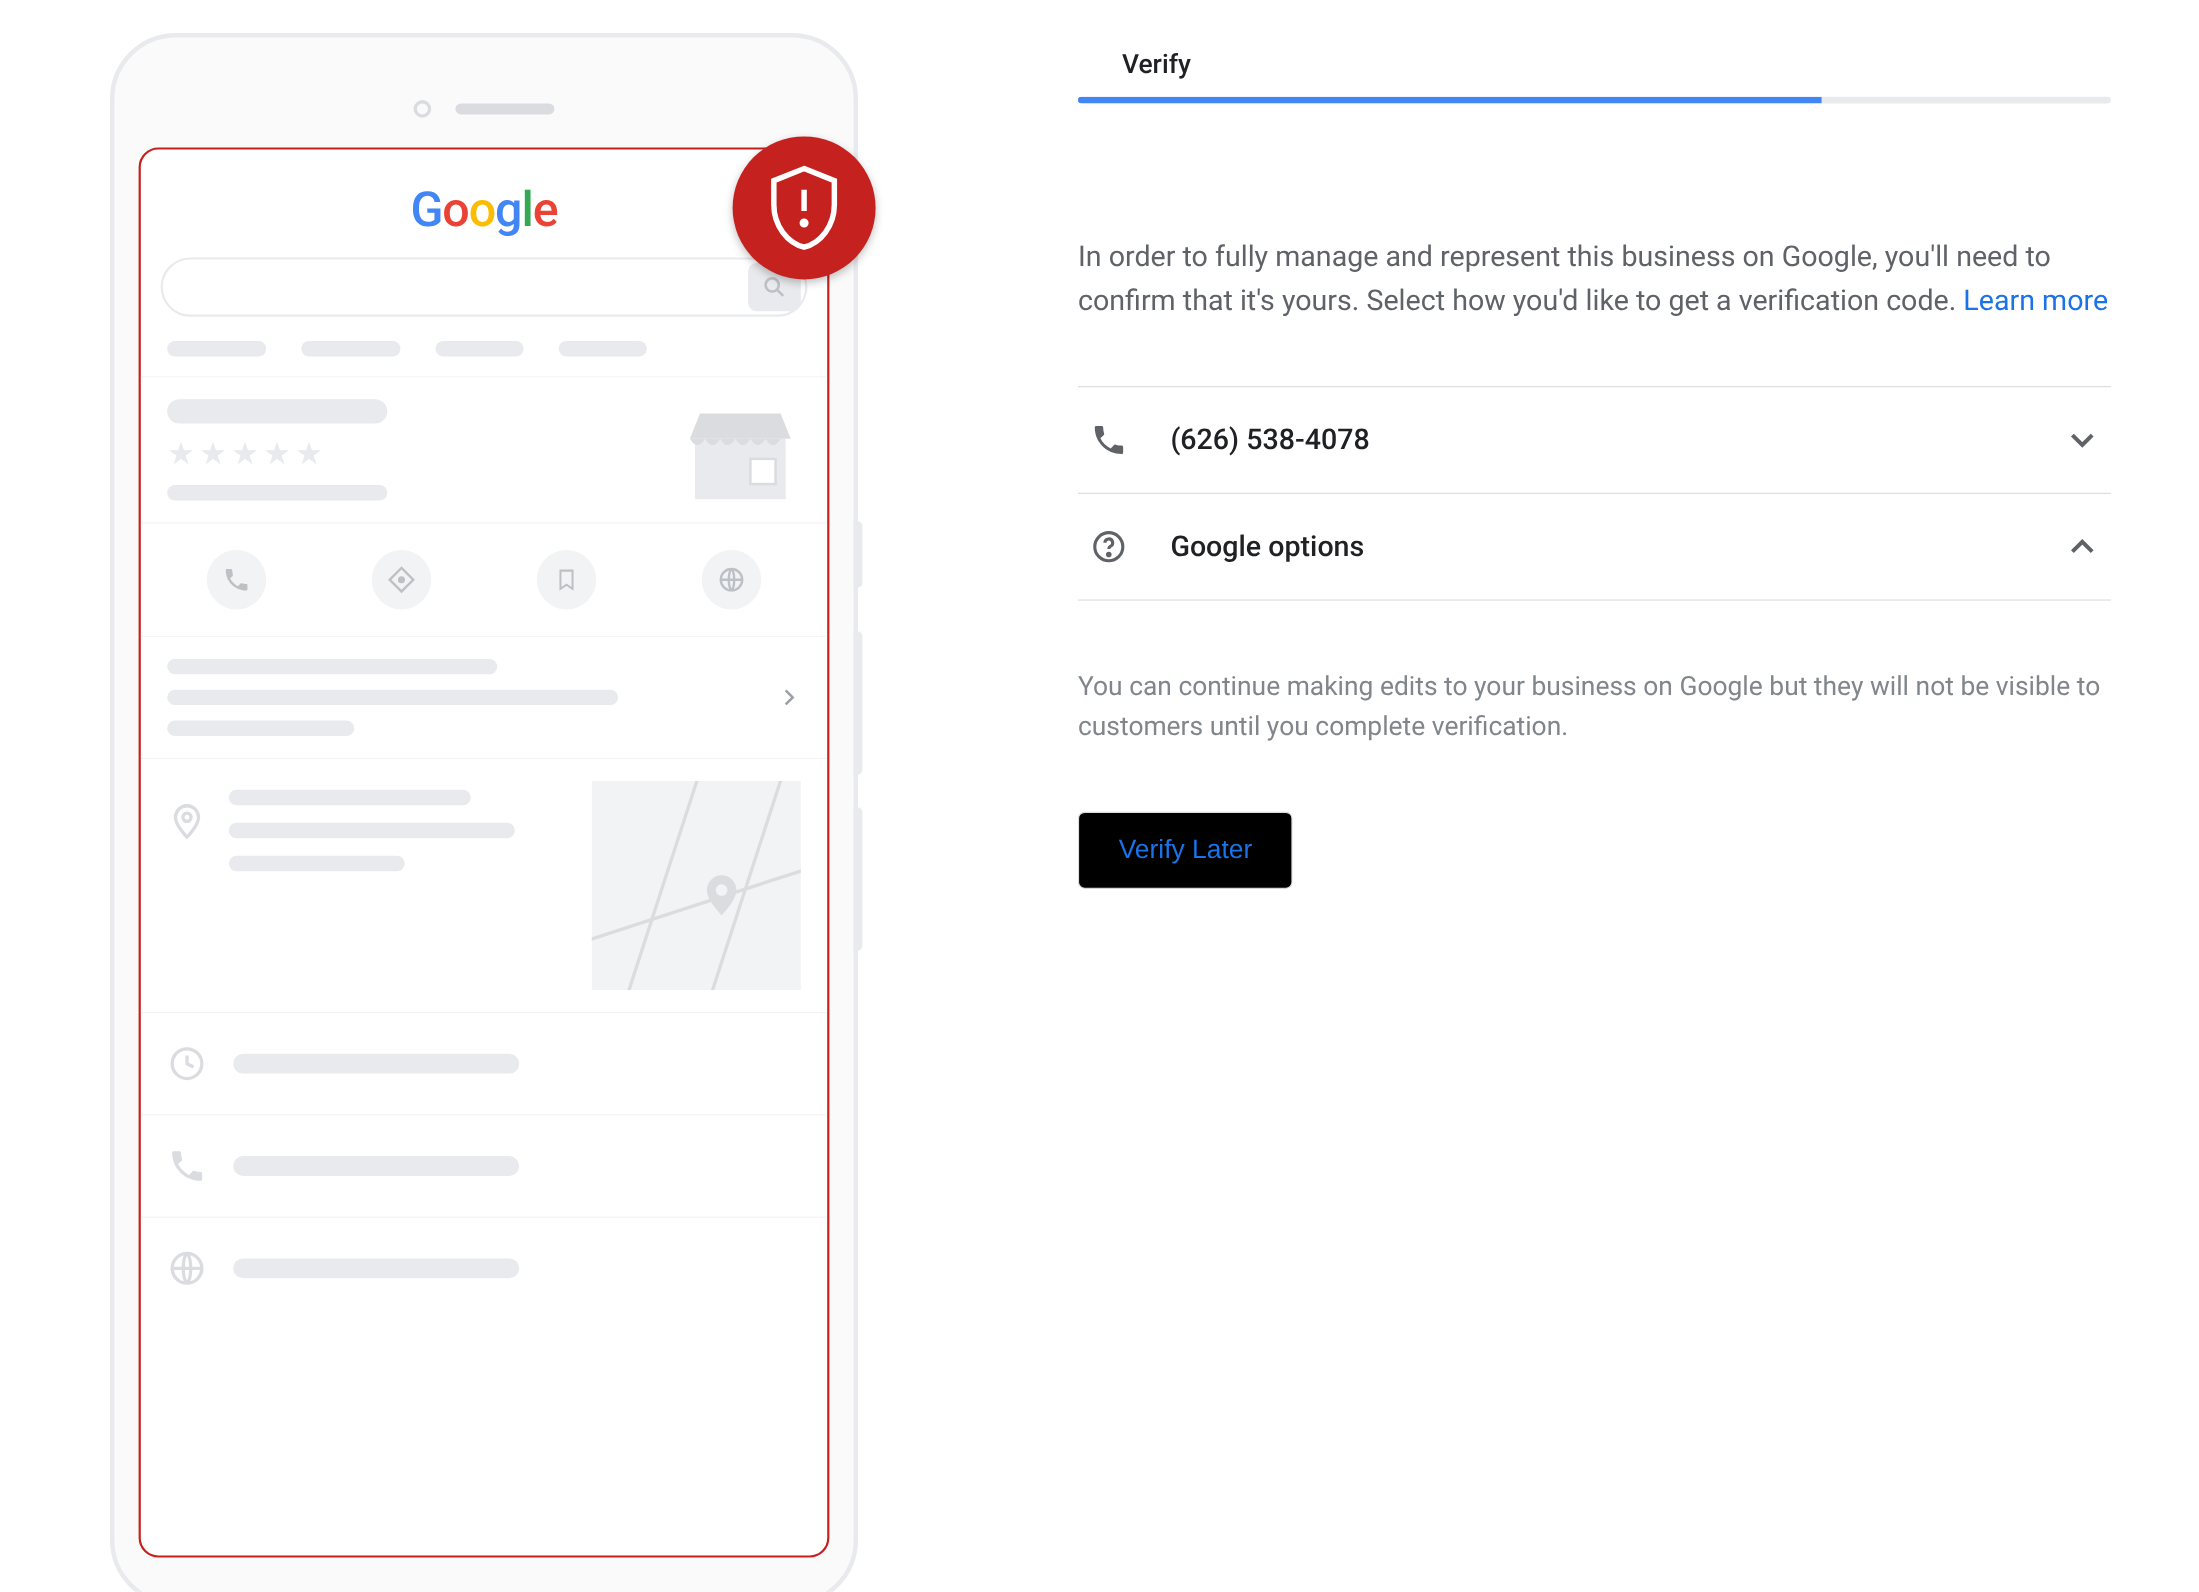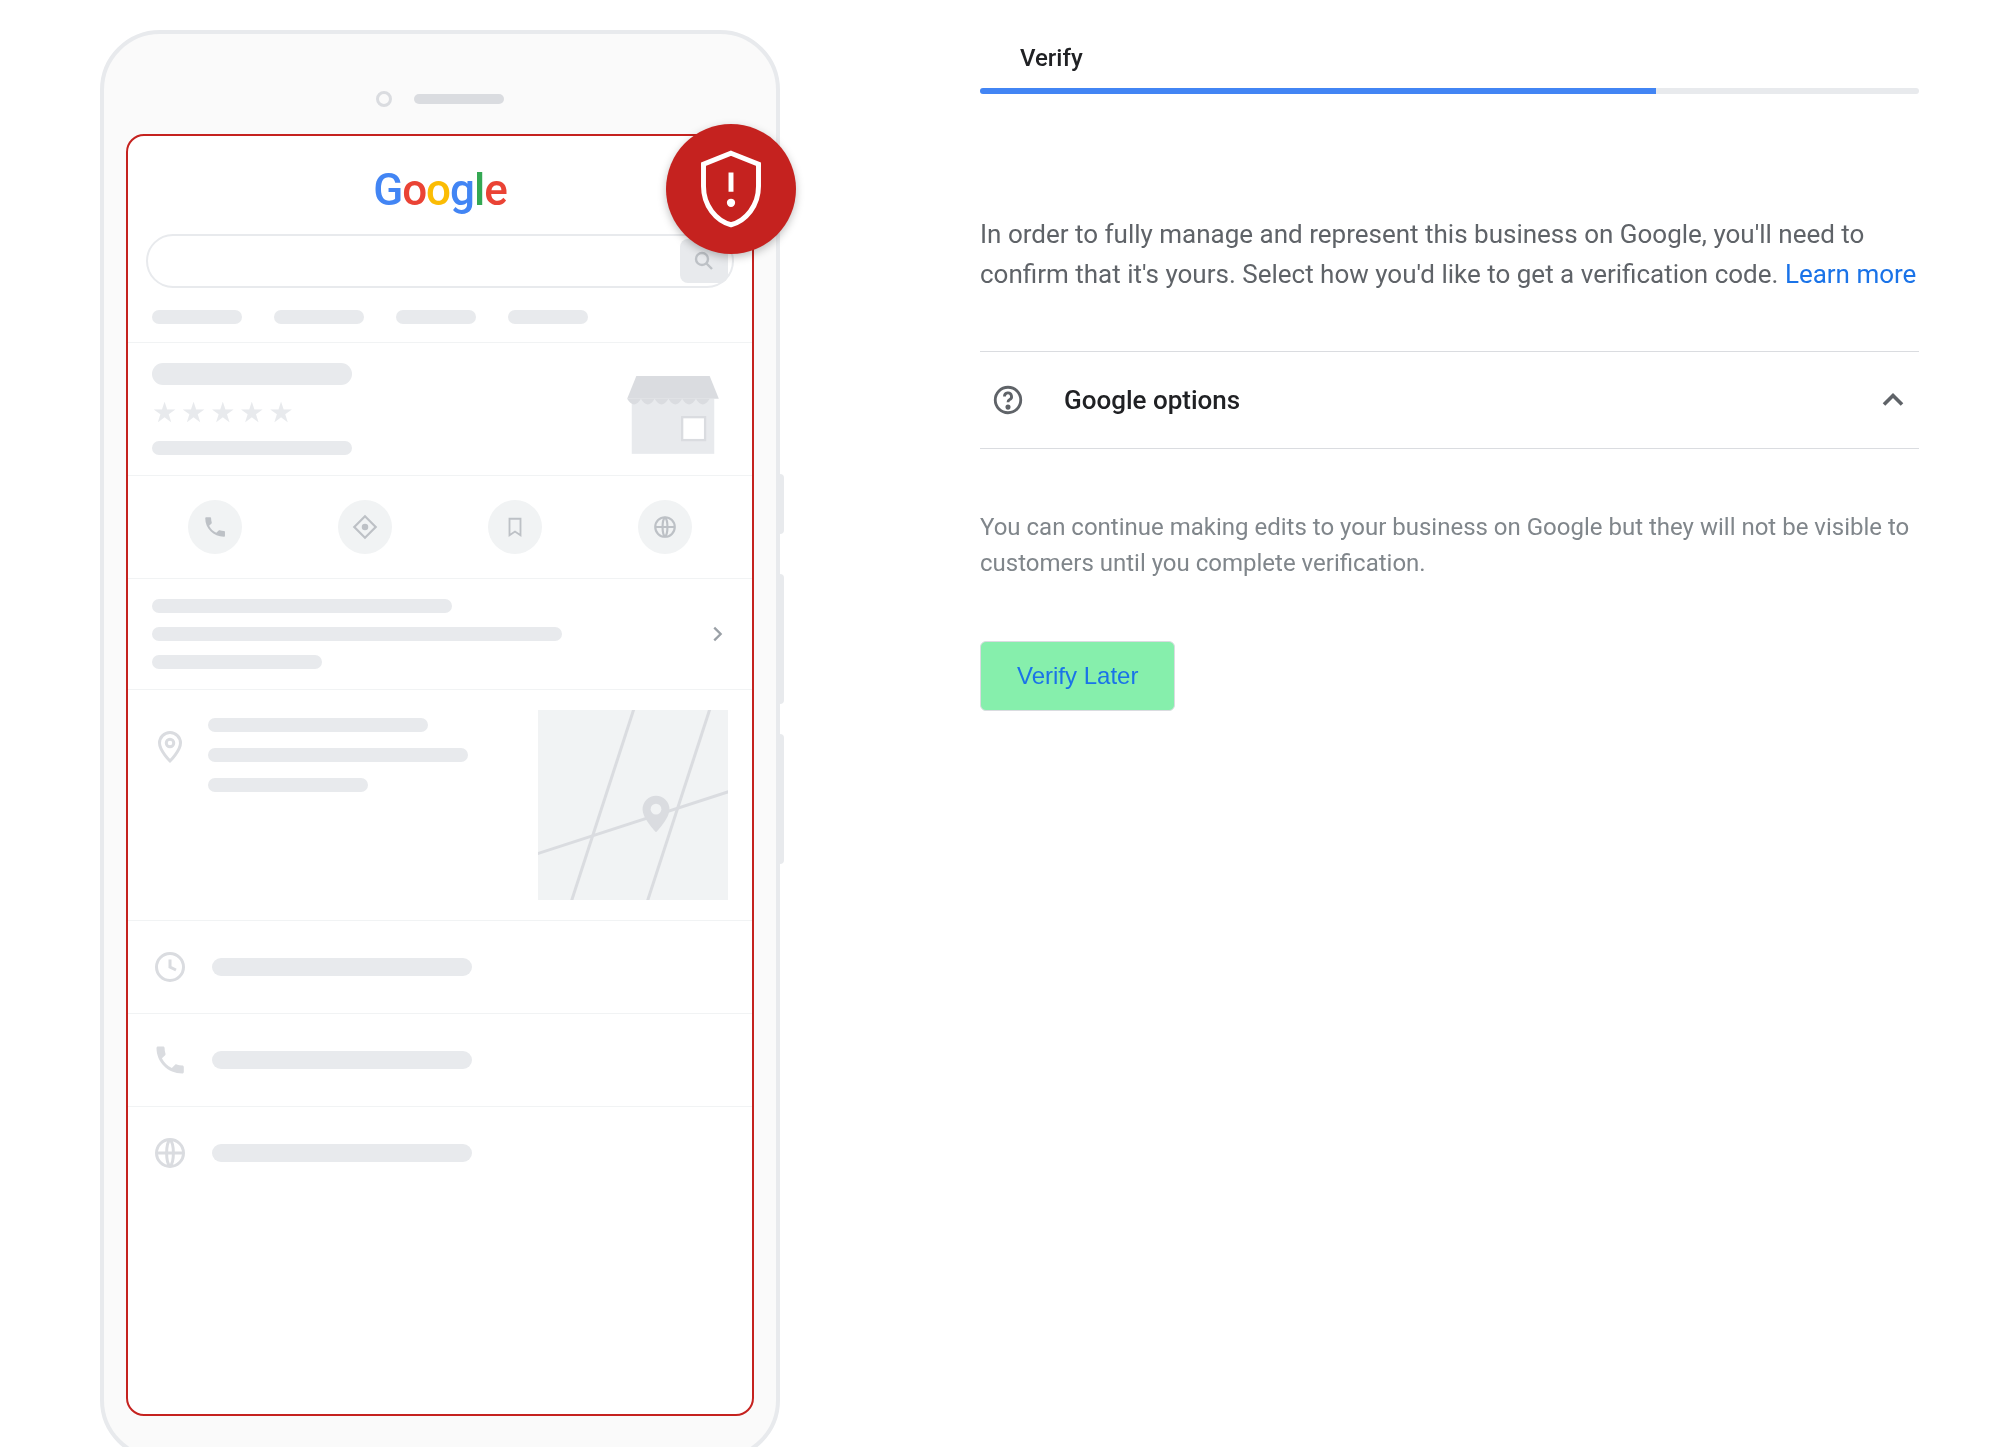--- a/index.html
+++ b/index.html
@@ -103,21 +103,21 @@
     color: #80868b;
     margin-top: 60px;
     margin-bottom: 60px;
   }
 
   .verify-later-btn {
     display: inline-block;
     padding: 20px 36px;
     border: 1px solid #dadce0;
     border-radius: 6px;
-    background: #86efac;
+    background: #000000;
     color: #1a73e8;
     font-size: 24px;
     font-weight: 500;
     cursor: pointer;
   }
 
   
   .phone {
     position: relative;
     width: 680px;
@@ -391,20 +391,31 @@
     <div class="progress-fill"></div>
   </div>
 
 
   <p class="description">
     <span>In order to fully manage and represent this business on Google, you'll need to confirm that it's yours. Select how you'd like to get a verification code. </span><a href="#" class="learn-more">Learn more</a>
   </p>
 
   <div class="option-list">
 
+    <div class="option-row">
+      <span class="option-icon">
+        <svg width="34" height="34" viewBox="0 0 24 24" fill="#5f6368">
+            <path d="M6.6 10.8c1.4 2.8 3.8 5.2 6.6 6.6l2.2-2.2c.3-.3.7-.4 1-.2 1.2.4 2.5.6 3.8.6.6 0 1 .4 1 1V20c0 .6-.4 1-1 1C10.6 21 3 13.4 3 4c0-.6.4-1 1-1h3.4c.6 0 1 .4 1 1 0 1.3.2 2.6.6 3.8.1.4 0 .8-.2 1l-2.2 2z"></path>
+          </svg>
+      </span>
+      <span class="option-label">(626) 538-4078</span>
+      <svg class="chevron" viewBox="0 0 24 24" fill="none" stroke="currentColor" stroke-width="2.4">
+          <polyline points="6 9 12 15 18 9"></polyline>
+        </svg>
+    </div>
 
 
     <div class="option-row">
       <span class="option-icon">
         <svg width="34" height="34" viewBox="0 0 24 24" fill="none" stroke="#5f6368" stroke-width="2">
             <circle cx="12" cy="12" r="9"></circle>
             <path d="M9.5 9.5a2.5 2.5 0 1 1 3.5 2.3c-.8.4-1 .9-1 1.7"></path>
             <circle cx="12" cy="17" r="0.8" fill="#5f6368"></circle>
           </svg>
       </span>

